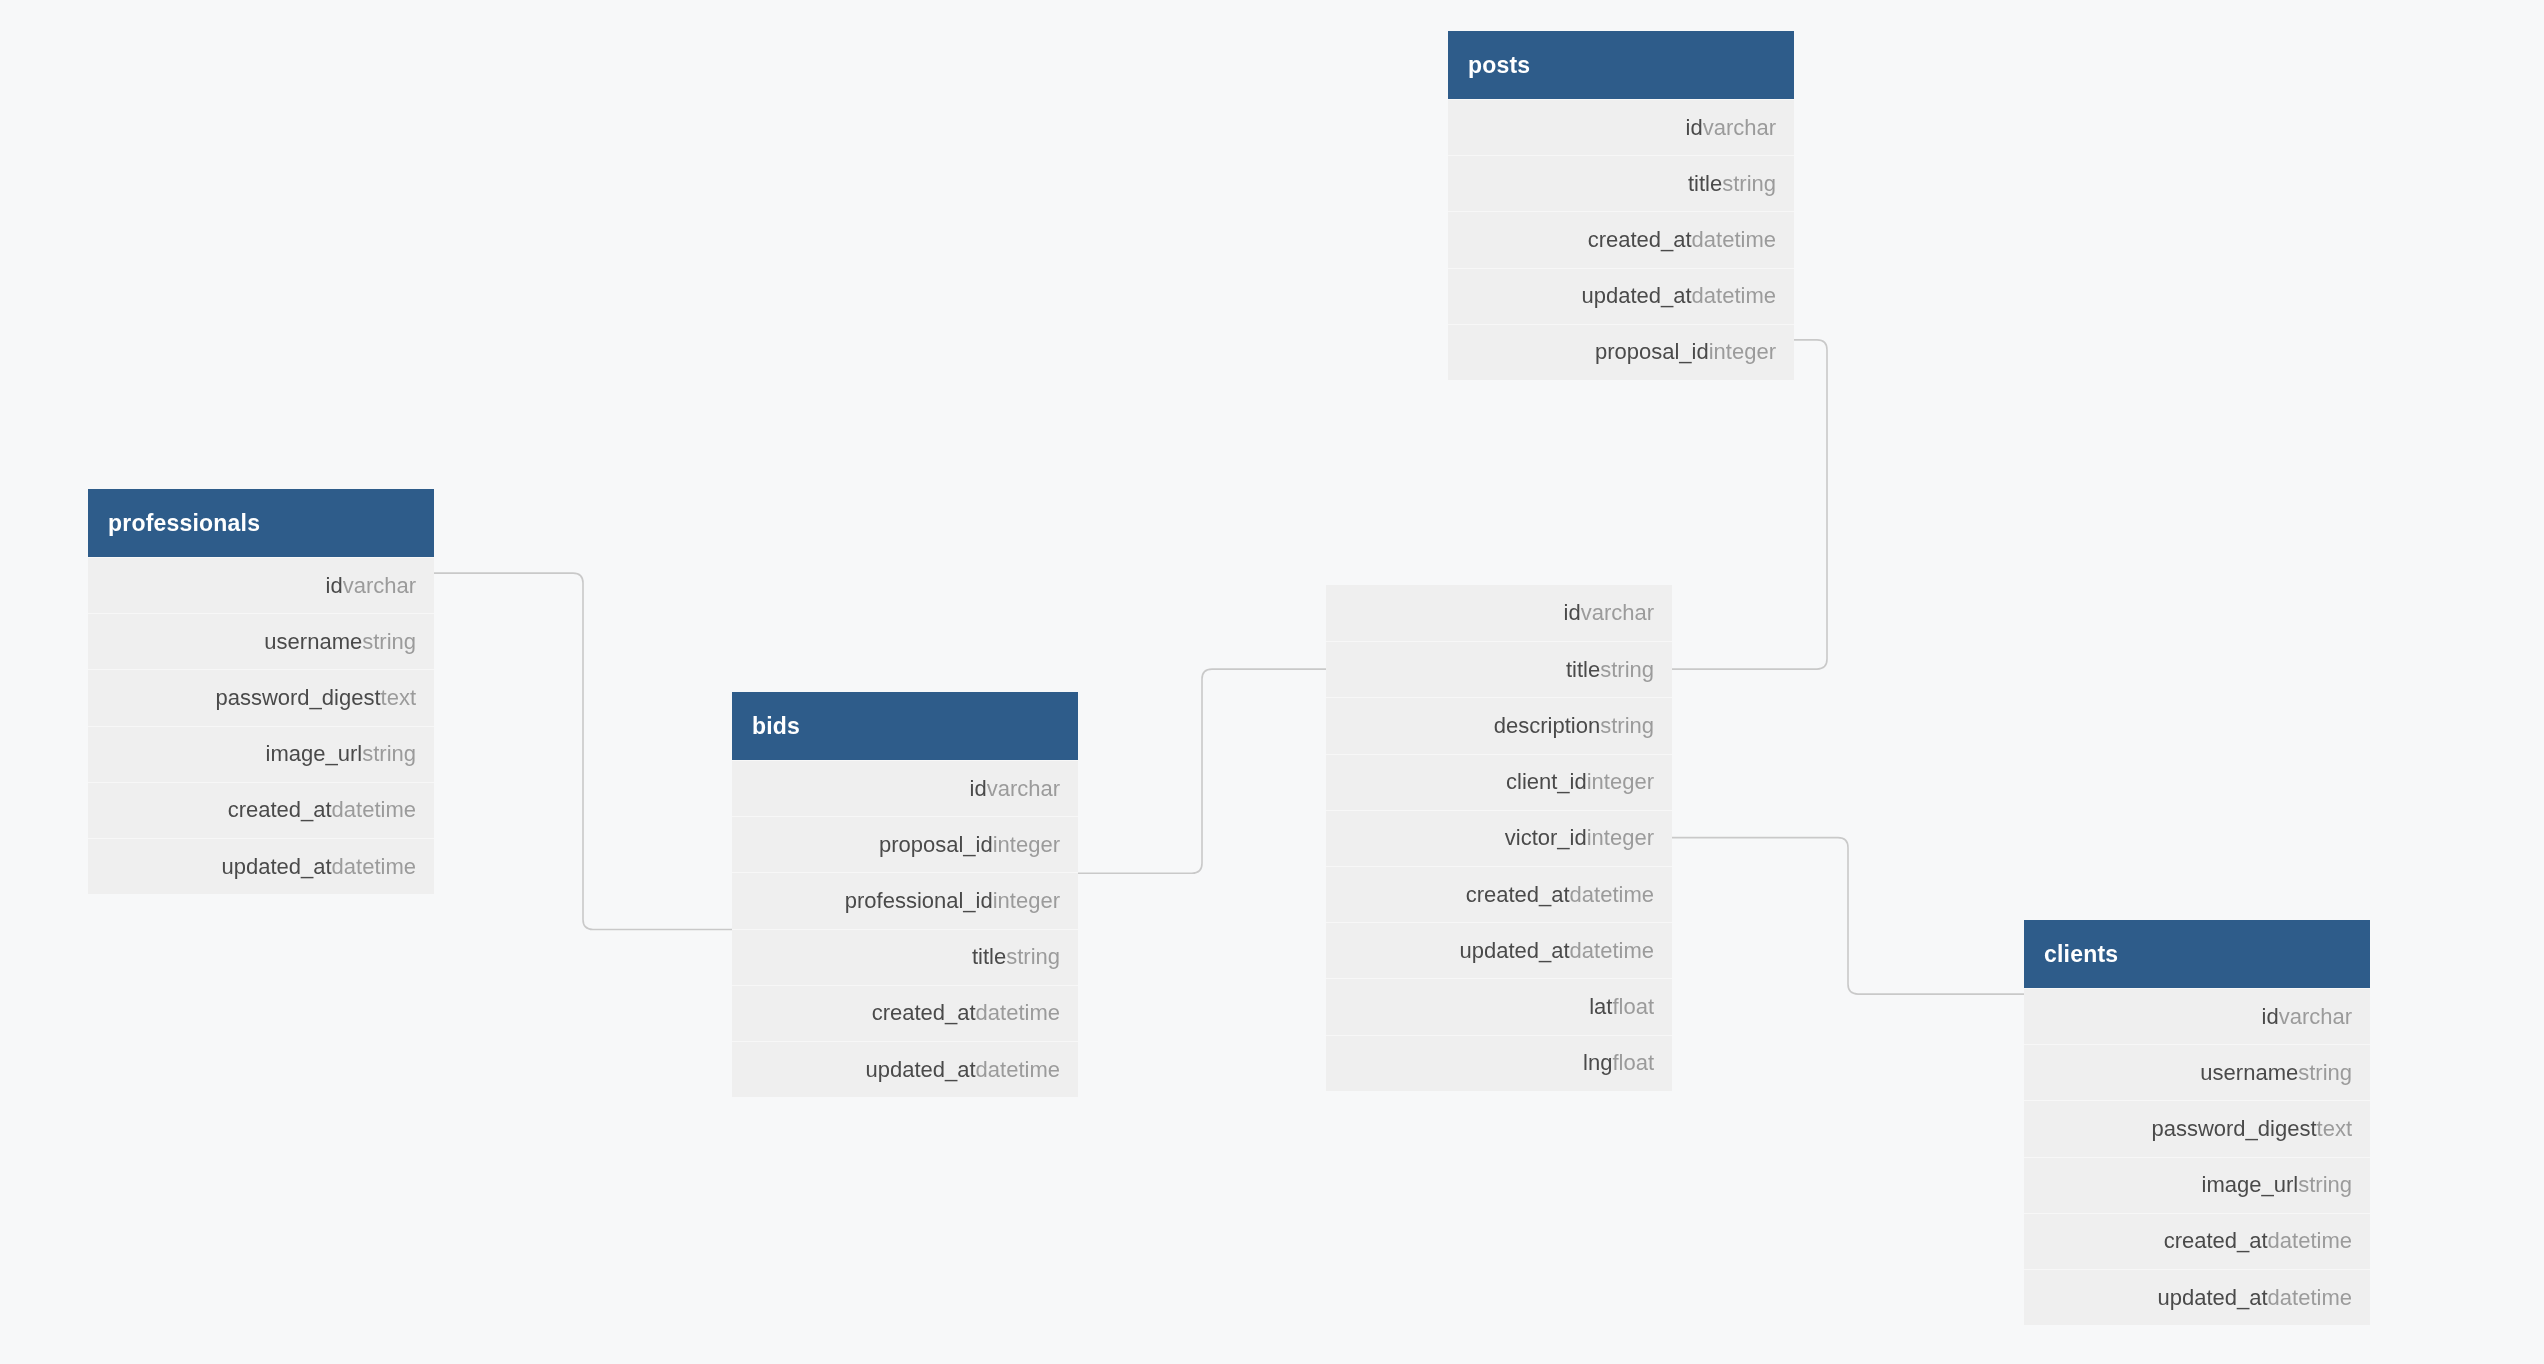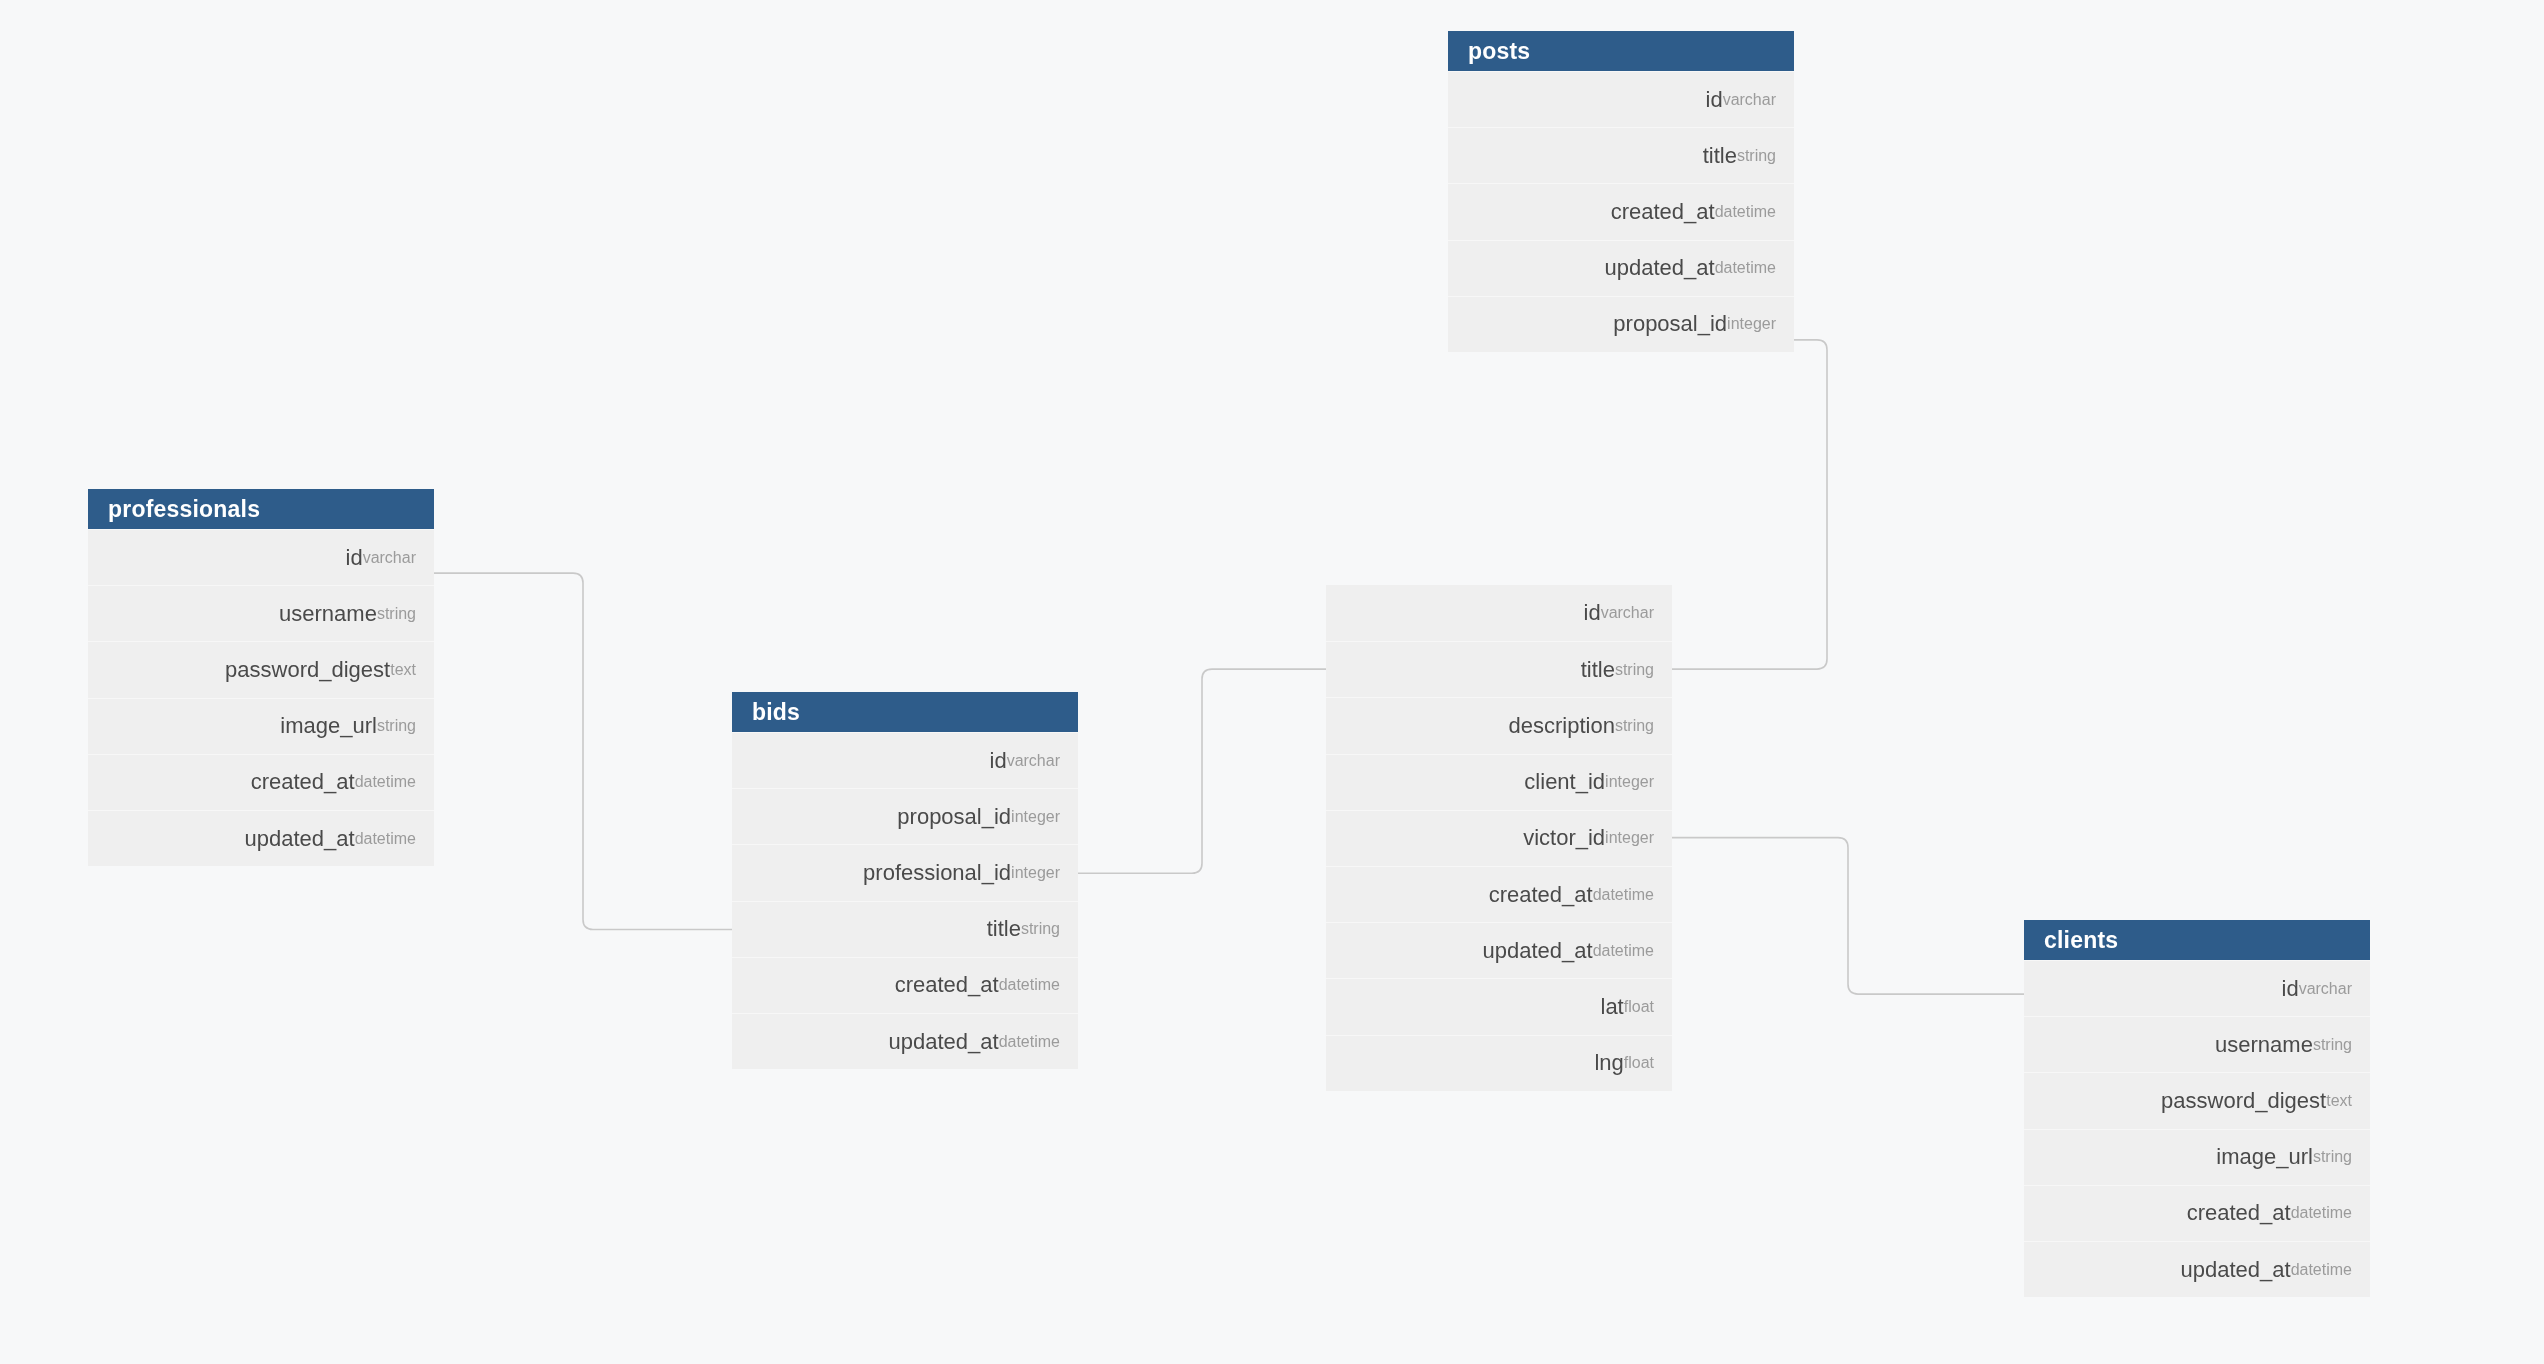--- a/index.html
+++ b/index.html
@@ -35,21 +35,21 @@
     stroke-width: 1.6px;
     pointer-events: stroke;
   }
   .table {
     position: absolute;
     width: 346px;
     cursor: default;
   }
   .table-header {
     background: var(--header);
-    height: 40px;
+    height: 68px;
     display: flex;
     align-items: center;
     padding: 0 20px;
   }
   .table-title {
     color: var(--title-color);
     font-size: 23px;
     font-weight: 700;
     letter-spacing: 0.2px;
   }
@@ -62,21 +62,21 @@
     padding: 0 18px 0 20px;
     border-top: 1px solid var(--row-sep);
   }
   .table-row:first-of-type { border-top: none; }
   .field-name {
     color: var(--field-color);
     font-size: 22px;
   }
   .field-type {
     color: var(--type-color);
-    font-size: 16px;
+    font-size: 22px;
     text-align: right;
   }
   
   .t-posts         { left: 1448px; top: 31px;  }
   .t-professionals { left: 88px;   top: 489px; }
   .t-bids          { left: 732px;  top: 692px; }
   .t-proposals     { left: 1326px; top: 585px; }
   .t-clients       { left: 2024px; top: 910px; margin-top: 10px; }
 </style>
 </head>

